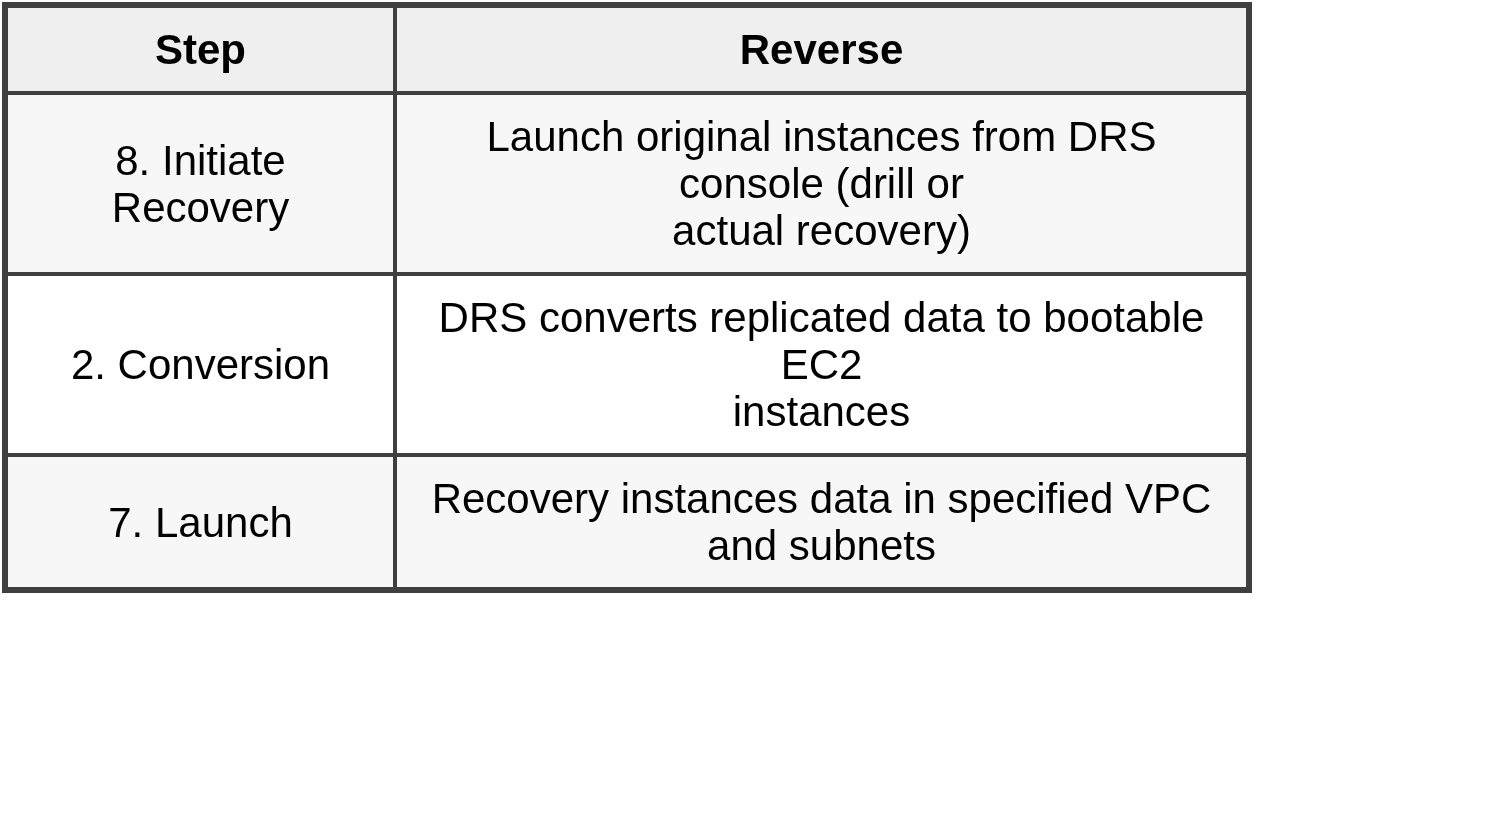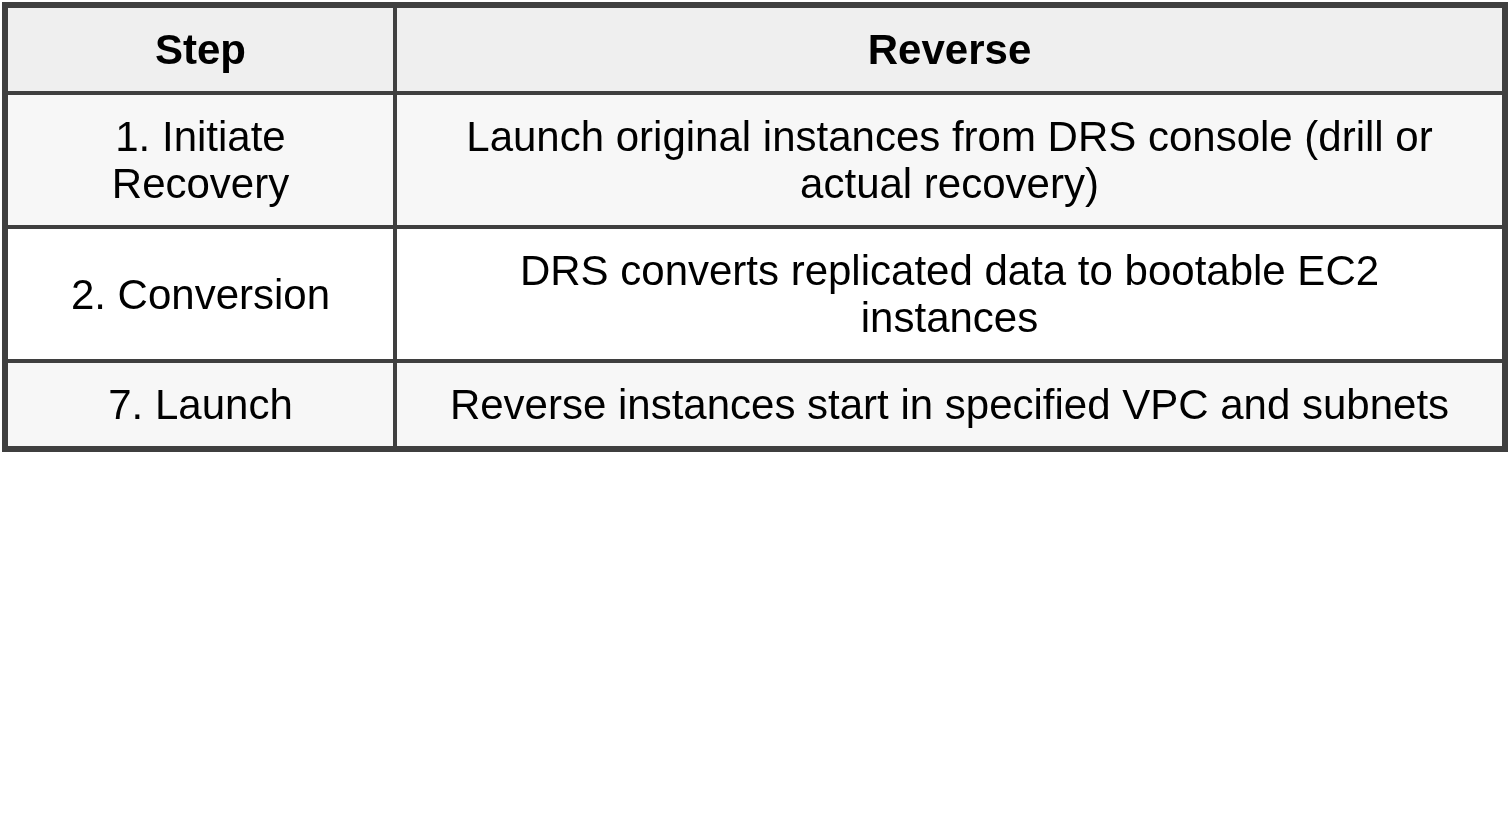--- a/index.html
+++ b/index.html
@@ -18,21 +18,21 @@
   }
   body {
     width: 1512px;
     height: 816px;
     font-family: "Liberation Sans", sans-serif;
     padding: 2px;
   }
   table.steps-table {
     border-collapse: collapse;
     table-layout: fixed;
-    width: 1506px;
+    width: 1250px;
     border: 6px solid var(--border-color);
   }
   table.steps-table th,
   table.steps-table td {
     border: 4px solid var(--border-color);
     text-align: center;
     vertical-align: middle;
     color: var(--text-color);
     font-size: 42px;
     line-height: 47px;
@@ -57,33 +57,33 @@
     <col class="action-col">
   </colgroup>
   <thead>
     <tr>
       <th>Step</th>
       <th>Reverse</th>
     </tr>
   </thead>
   <tbody id="table-body">
   <tr>
-    <td class="step-cell">1. Initiate
+    <td class="step-cell">8. Initiate
 Recovery</td>
     <td class="action-cell">Launch original instances from DRS console (drill or
 actual recovery)</td>
   </tr>
 
   <tr>
     <td class="step-cell">2. Conversion</td>
     <td class="action-cell">DRS converts replicated data to bootable EC2
 instances</td>
   </tr>
 
   <tr>
     <td class="step-cell">7. Launch</td>
-    <td class="action-cell">Reverse instances start in specified VPC and subnets</td>
+    <td class="action-cell">Recovery instances data in specified VPC and subnets</td>
   </tr>
 
 
 
 </tbody>
 </table>
 
 </body></html>

